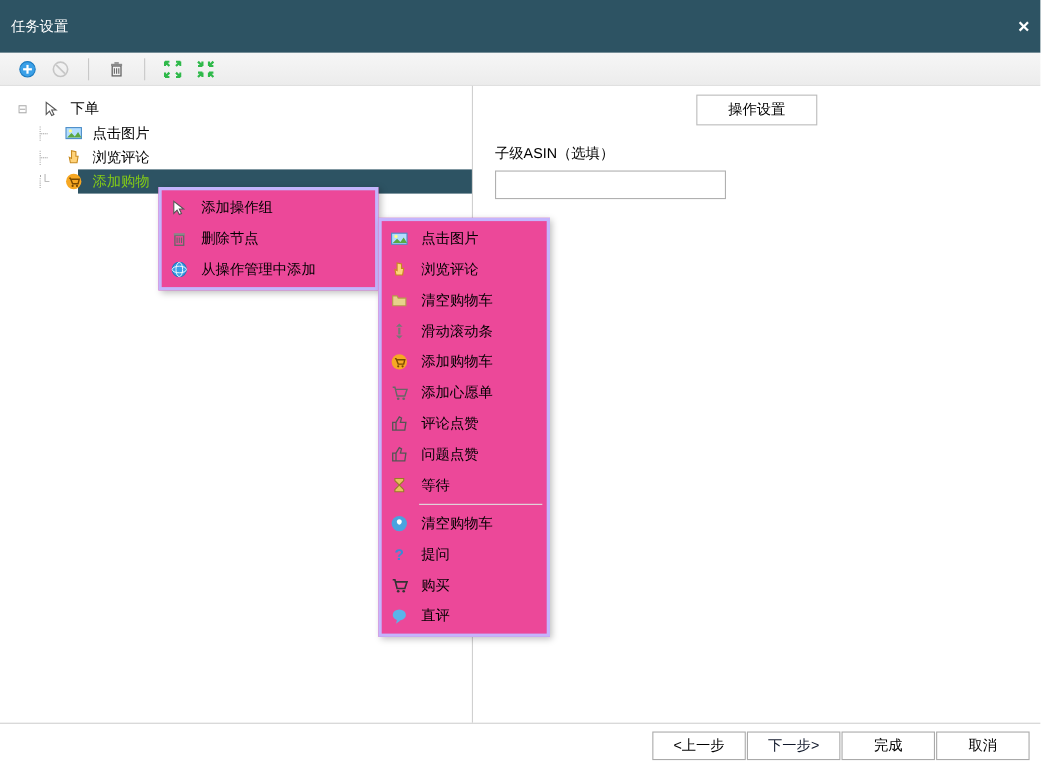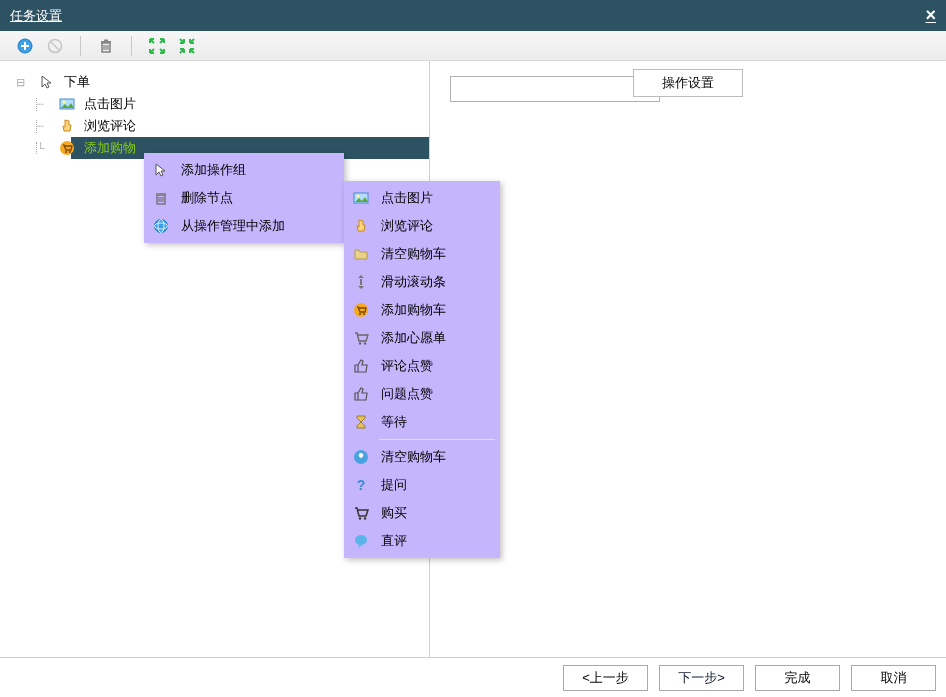--- a/index.html
+++ b/index.html
@@ -12,26 +12,25 @@
       font-size: 13px;
       background: #fff;
       width: 946px;
       height: 697px;
       overflow: hidden;
       position: relative;
     }
     .title-bar {
       background: #2d5363;
       color: #fff;
-      height: 31px;
+      height: 48px;
       display: flex;
       align-items: center;
       justify-content: space-between;
       padding: 0 10px;
-      text-decoration: underline;
     }
     .title-text {
       font-size: 13px;
     }
     .close-x {
       font-size: 18px;
       font-weight: bold;
       cursor: pointer;
     }
     .toolbar {
@@ -108,22 +107,22 @@
     .tree-node.selected .tree-label {
       background: #2d5363;
       color: #84cc16;
     }
     .tree-node.selected {
       background: linear-gradient(to right, transparent 55px, #2d5363 55px);
     }
     
     .ctx-menu {
       position: absolute;
-      background: #c4b5fd;
-      border: 1px solid #c4b5fd;
+      background: #ec4899;
+      border: 3px solid #c4b5fd;
       box-shadow: 2px 2px 6px rgba(0,0,0,0.25);
       padding: 2px;
       z-index: 100;
     }
     .ctx-item {
       display: flex;
       align-items: center;
       height: 28px;
       padding-right: 18px;
       cursor: default;
@@ -180,21 +179,21 @@
       position: absolute;
       bottom: 0;
       left: 0;
       right: 0;
       height: 40px;
       border-top: 1px solid #d0d0d0;
       display: flex;
       align-items: center;
       justify-content: flex-end;
       padding: 0 10px;
-      gap: 11px;
+      gap: 1px;
       background: #fff;
     }
     .btn {
       min-width: 85px;
       height: 26px;
       border: 1px solid #aaa;
       background: #fff;
       font-size: 13px;
       display: flex;
       align-items: center;
@@ -460,20 +459,21 @@
           </span>
         <span>直评</span>
       </div>
     </div>
   </div>
 
   <div class="right-panel">
     <div class="side-tab">
       <span>操作设置</span>
     </div>
+    <div class="form-label">子级ASIN（选填）</div>
     <input class="form-input" type="text" value="" style="">
   </div>
 </div>
 
 <div class="button-bar">
   <div class="btn">
       <span>&lt;上一步</span>
     </div>
   <div class="btn disabled">
       <span>下一步&gt;</span>

